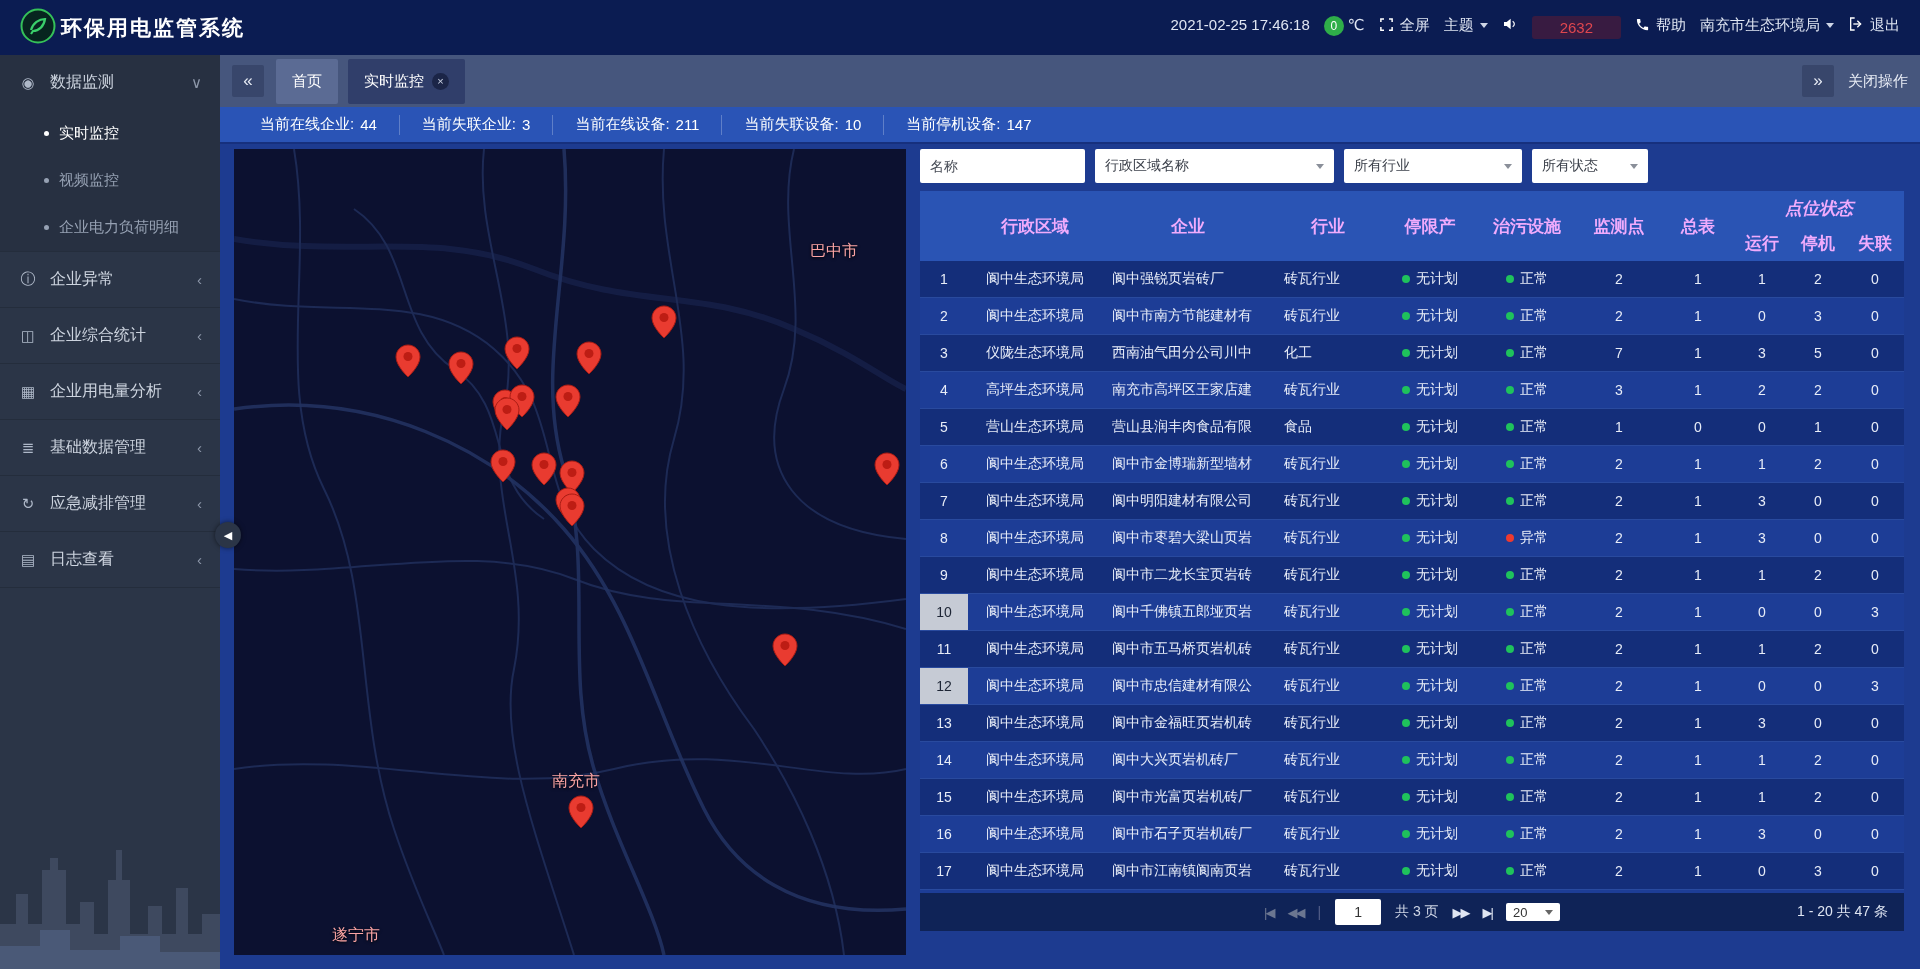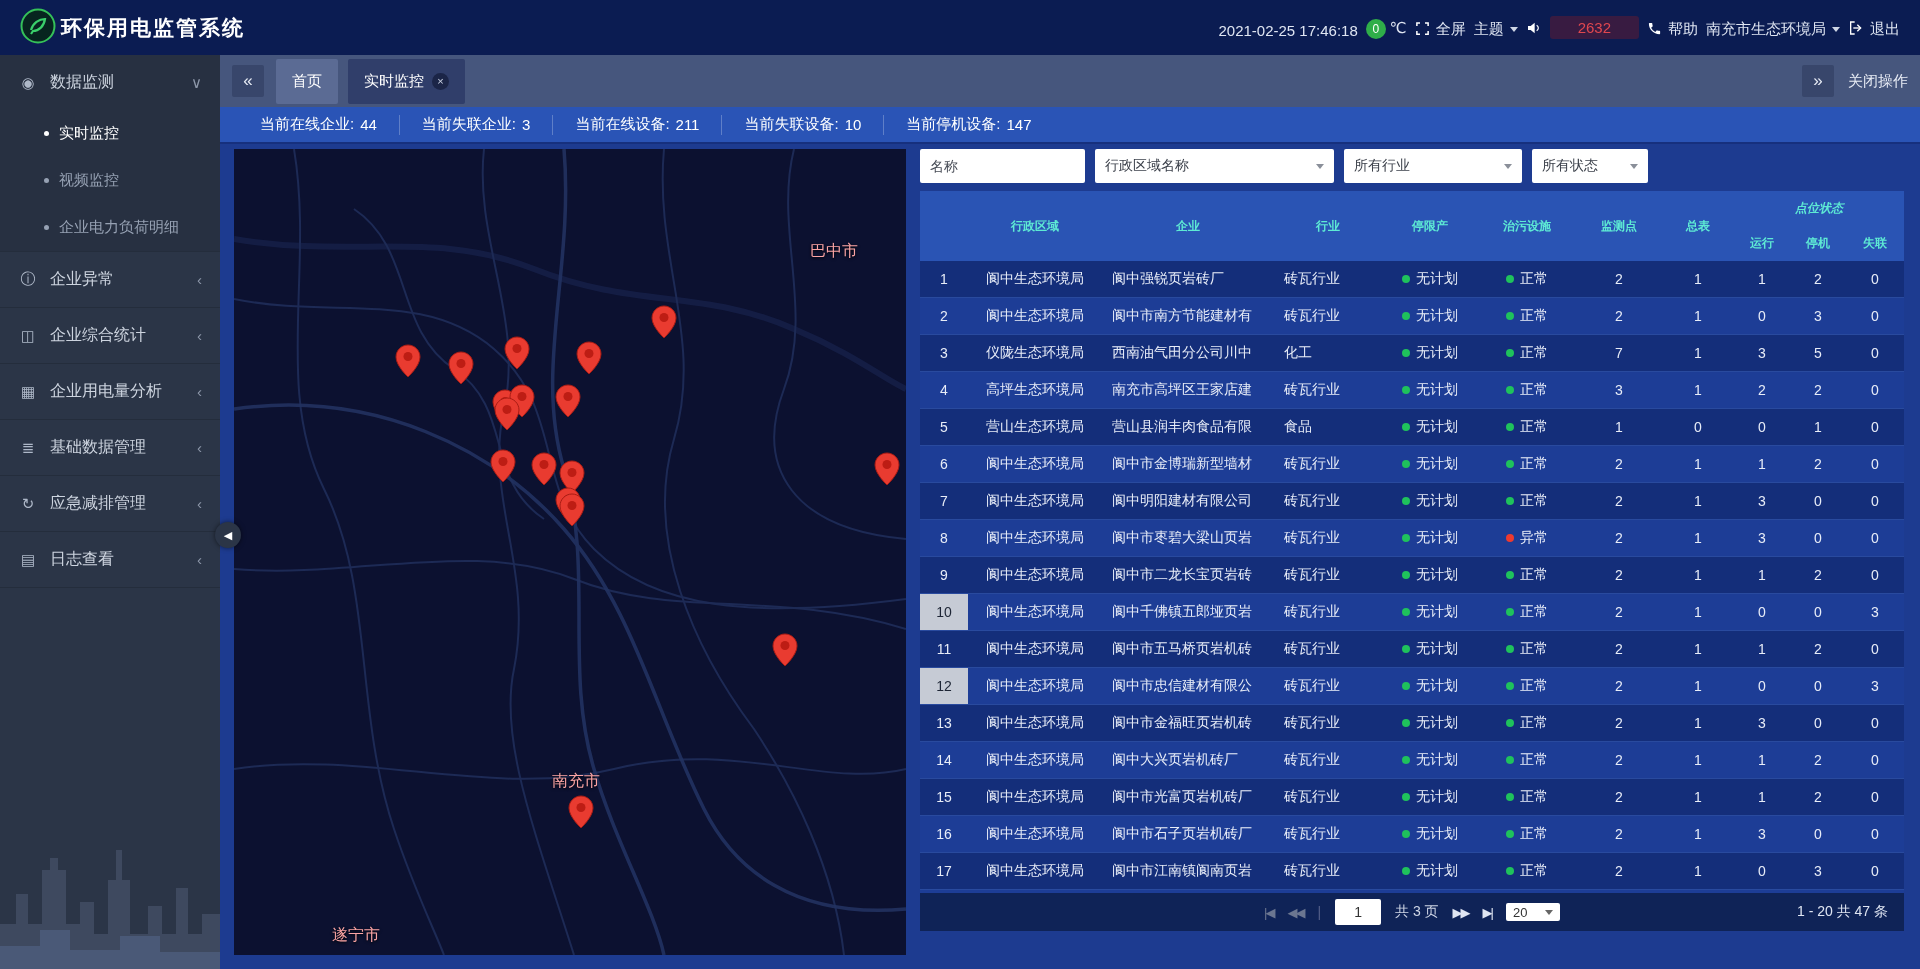--- a/index.html
+++ b/index.html
@@ -3,21 +3,21 @@
 <meta charset="utf-8">
 <style>
 *{box-sizing:border-box;margin:0;padding:0}
 html,body{width:1920px;height:969px;overflow:hidden}
 body{font-family:"Liberation Sans","DejaVu Sans",sans-serif;background:#1d3b90;position:relative}
 i,em{font-style:normal}
 
 .topbar{position:absolute;top:0;left:0;width:100%;height:55px;background:#0b1c52;display:flex;align-items:center;justify-content:space-between;padding:0 20px;z-index:9}
 .brand{display:flex;align-items:center;gap:5px}
 .app-title{color:#fff;font-size:21px;font-weight:bold;letter-spacing:2px}
-.top-right{display:flex;align-items:flex-end;gap:8px;color:#dfe5f2;font-size:15px;white-space:nowrap}
+.top-right{display:flex;align-items:flex-start;gap:14px;color:#dfe5f2;font-size:15px;white-space:nowrap}
 .hbtn{display:flex;align-items:center;gap:6px;cursor:pointer}
 .tempwrap{display:flex;align-items:flex-start;gap:4px}
 .tempball{width:20px;height:20px;border-radius:50%;background:#2fae49;color:#fff;font-size:12px;display:flex;align-items:center;justify-content:center}
 .alert-count{color:#e0474f;background:rgba(140,25,35,.35);padding:3px 28px;border-radius:3px;font-size:15px;cursor:pointer}
 .caret{display:inline-block;width:0;height:0;border-left:4px solid transparent;border-right:4px solid transparent;border-top:5px solid #cfd6e6}
 
 .sidebar{position:absolute;top:55px;left:0;width:220px;bottom:0;background:#2b3547;z-index:8;overflow:hidden}
 .side-block{border-bottom:1px solid #242d3c}
 .side-block.open{background:#273041}
 .side-group{height:55px;display:flex;align-items:center;padding:0 18px;color:#cdd4df;font-size:16px;cursor:pointer;gap:12px}
@@ -52,21 +52,21 @@
 
 .filters{position:absolute;left:700px;top:5px;display:flex;gap:10px}
 .f-input{width:165px;height:34px;background:#fff;border:none;padding:0 10px;font-size:14px;color:#333;border-radius:2px;outline:none}
 .f-input::placeholder{color:#464b55;opacity:1}
 .f-select{height:34px;background:#fff;border-radius:2px;display:flex;align-items:center;justify-content:space-between;padding:0 10px;font-size:14px;color:#3a3f49;cursor:pointer}
 .f-select .caret{border-top-color:#8a8f99}
 .w-region{width:239px}.w-industry{width:178px}.w-status{width:116px}
 
 .tablewrap{position:absolute;left:700px;top:47px;width:984px;height:702px;overflow:hidden}
 table.grid{width:984px;border-collapse:collapse;table-layout:fixed;color:#e8edf8}
-.grid thead th{background:#2a54b4;font-weight:bold;font-size:12px;color:#5eead4;overflow:hidden;white-space:nowrap}
+.grid thead th{background:#2a54b4;font-weight:bold;font-size:17px;color:#f0abfc;overflow:hidden;white-space:nowrap}
 .grid thead tr.h1 th{height:34px;vertical-align:middle}
 .grid thead tr.h2 th{height:36px;font-weight:bold}
 th.group{font-style:italic;vertical-align:middle}
 .grid td{height:36px;font-size:14px;overflow:hidden;white-space:nowrap;vertical-align:middle}
 .grid tbody tr:nth-child(odd){background:#142e7a}
 .grid tbody tr:nth-child(even){background:#1d3d96}
 .grid tbody td{border-bottom:1px solid rgba(80,120,200,.25)}
 .t-left{padding-left:10px;text-align:left}
 .t-center{text-align:center}
 .t-num{text-align:center}

